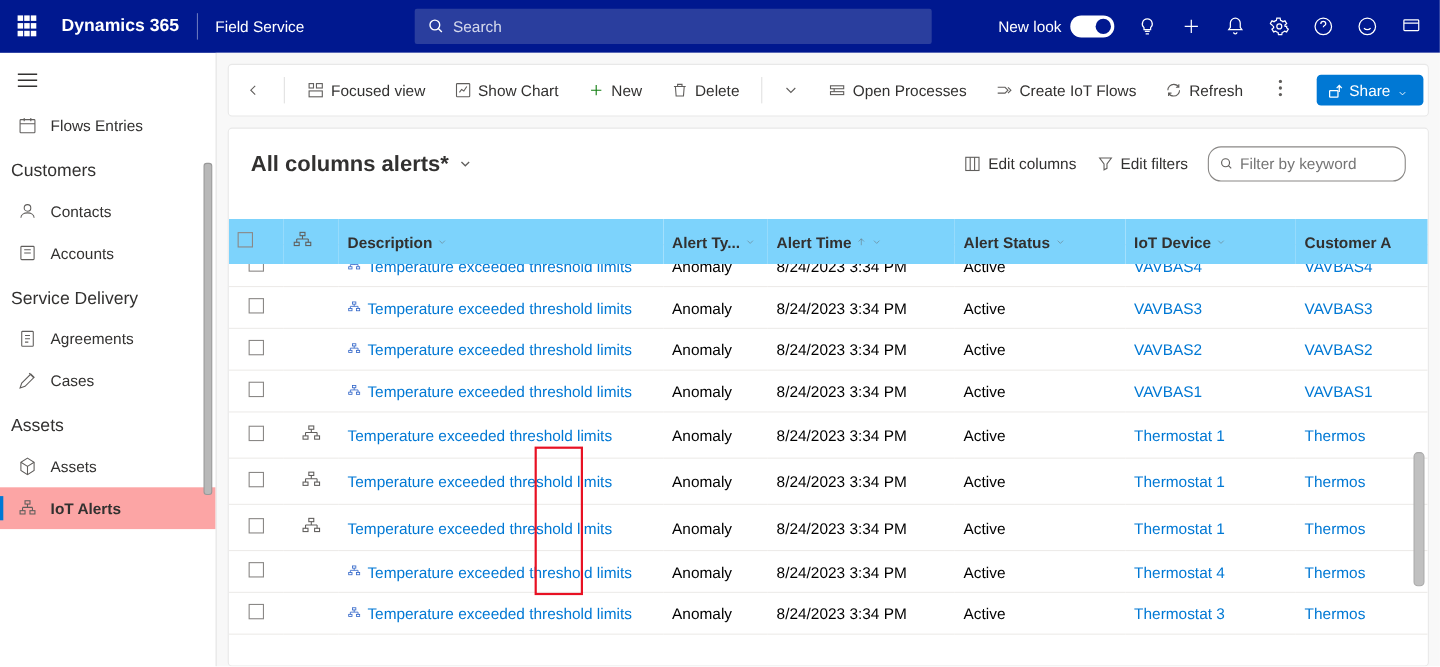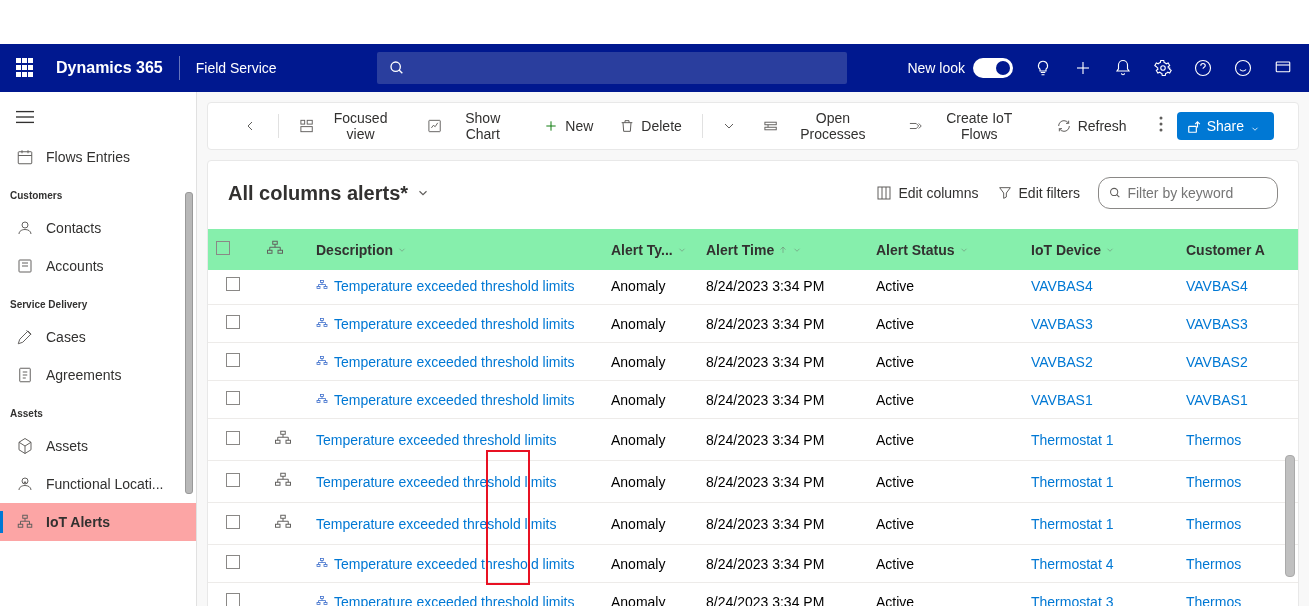--- a/index.html
+++ b/index.html
@@ -1,19 +1,19 @@
 <!DOCTYPE html>
 <html><head>
 <meta charset="utf-8">
 <style>
 * { box-sizing: border-box; margin: 0; padding: 0; font-family: "Segoe UI", -apple-system, sans-serif; }
 body { width: 1309px; height: 606px; overflow: hidden; background: #fff; }
 
 
-.header { height: 48px; background: #00188f; color: #fff; display: flex; align-items: center; padding: 0 16px; margin-top: 44px; }
+.header { height: 48px; background: #00188f; color: #fff; display: flex; align-items: center; padding: 0 16px; }
 .apps-icon { width: 20px; height: 20px; display: flex; flex-wrap: wrap; gap: 1px; cursor: pointer; }
 .apps-icon span { width: 5px; height: 5px; background: #fff; }
 .header-title { font-size: 16px; font-weight: 600; margin-left: 20px; }
 .header-divider { width: 1px; height: 24px; background: rgba(255,255,255,0.4); margin: 0 16px; }
 .header-subtitle { font-size: 14px; }
 .search-box { flex: 0 0 470px; height: 32px; background: #2a3e9e; border-radius: 2px; display: flex; align-items: center; padding: 0 12px; margin-left: 100px; }
 .search-box input { background: transparent; border: none; outline: none; color: #fff; font-size: 14px; width: 100%; margin-left: 8px; }
 .search-box input::placeholder { color: rgba(255,255,255,0.8); }
 .header-right { margin-left: auto; display: flex; gap: 20px; }
 .newlook { display: flex; align-items: center; gap: 8px; font-size: 14px; }
@@ -27,27 +27,27 @@
 
 
 .sidebar { width: 197px; border-right: 1px solid #e1e1e1; overflow-y: auto; padding-top: 8px; position: relative; }
 .sidebar::after { content: ''; position: absolute; right: 3px; top: 100px; width: 6px; height: 300px; background: #b8b8b8; border: 1px solid #999; border-radius: 3px; }
 .hamburger { padding: 10px 16px; cursor: pointer; }
 .hamburger svg { width: 18px; height: 14px; }
 .nav-item { display: flex; align-items: center; gap: 12px; padding: 10px 16px; font-size: 14px; color: #323130; cursor: pointer; }
 .nav-item.active { background: #fca5a5; font-weight: 700; position: relative; }
 .nav-item.active::before { content: ''; position: absolute; left: 0; top: 8px; bottom: 8px; width: 3px; background: #0078d4; }
 .nav-item svg { width: 18px; height: 18px; flex-shrink: 0; stroke: #605e5c; fill: none; stroke-width: 1.3; }
-.nav-header { font-size: 10px; font-weight: 700; color: #323130; padding: 14px 10px 8px; }
+.nav-header { font-size: 16px; font-weight: 400; color: #323130; padding: 14px 10px 8px; }
 
 
 .main { flex: 1; background: #f8f8f8; overflow: hidden; }
 
 
-.toolbar { height: 48px; background: #fff; border: 1px solid #e8e8e8; margin: 10px; border-radius: 4px; display: flex; align-items: center; padding: 0 24px; gap: 6px; }
+.toolbar { height: 48px; background: #fff; border: 1px solid #e8e8e8; margin: 10px; border-radius: 4px; display: flex; align-items: center; padding: 0 4px; gap: 6px; }
 .tb-btn { display: flex; align-items: center; gap: 6px; padding: 6px 10px; font-size: 14px; color: #323130; cursor: pointer; background: none; border: none; }
 .tb-btn svg { width: 16px; height: 16px; stroke: #605e5c; fill: none; stroke-width: 1.5; }
 .tb-btn.green svg { stroke: #107c10; }
 .tb-sep { width: 1px; height: 24px; background: #e1e1e1; margin: 0 4px; }
 .tb-caret { width: 10px; height: 10px; margin-left: -2px; }
 .share-btn { background: #0078d4; color: #fff; border-radius: 4px; padding: 6px 14px 6px 10px; display: flex; align-items: flex-end; gap: 6px; font-size: 14px; cursor: pointer; border: none; margin-left: auto; }
 .share-btn svg { stroke: #fff; }
 .overflow-btn { padding: 6px 8px; cursor: pointer; margin-left: 8px; }
 .overflow-btn svg { width: 4px; height: 16px; }
 
@@ -59,21 +59,21 @@
 .view-right { margin-left: auto; display: flex; align-items: center; gap: 18px; }
 .view-link { display: flex; align-items: center; gap: 6px; color: #323130; font-size: 14px; cursor: pointer; justify-content: space-between; }
 .view-link svg { width: 16px; height: 16px; stroke: #605e5c; fill: none; stroke-width: 1.5; }
 .filter-box { border: 1px solid #8a8886; border-radius: 12px; height: 32px; display: flex; align-items: center; padding: 0 10px; width: 180px; }
 .filter-box input { border: none; outline: none; font-size: 14px; width: 100%; margin-left: 6px; }
 
 
 .grid { overflow: auto; height: calc(100% - 64px); position: relative; }
 .grid::after { content: ''; position: absolute; right: 3px; top: 230px; width: 8px; height: 120px; background: #c0c0c0; border: 1px solid #aaa; border-radius: 4px; }
 .tbl { width: 100%; border-collapse: collapse; font-size: 14px; }
-.tbl th { text-align: left; font-weight: 600; padding: 10px 8px; border-bottom: 1px solid #e1e1e1; color: #323130; font-size: 14px; background: #86efac; position: sticky; top: 4px; }
+.tbl th { text-align: left; font-weight: 600; padding: 10px 8px; border-bottom: 1px solid #e1e1e1; color: #323130; font-size: 14px; background: #7dd3fc; position: sticky; top: 18px; }
 .tbl th .sort { display: inline-flex; align-items: center; gap: 4px; }
 .tbl th svg.caret { width: 10px; height: 10px; stroke: #605e5c; fill: none; }
 .tbl td { padding: 10px 8px; border-bottom: 1px solid #edebe9; vertical-align: middle; }
 .tbl td.link { color: #0078d4; cursor: pointer; }
 .chk { width: 14px; height: 14px; border: 1px solid #8a8886; display: inline-block; cursor: pointer; }
 .col-chk { width: 50px; text-align: center; }
 .col-hier { width: 50px; text-align: center; }
 .col-desc { width: 295px; }
 .col-type { width: 95px; }
 .col-time { width: 170px; }
@@ -101,20 +101,21 @@
       <span></span>
   </div>
   <div class="header-title">Dynamics 365</div>
   <div class="header-divider"></div>
   <div class="header-subtitle">Field Service</div>
   <div class="search-box">
     <svg viewBox="0 0 24 24" width="16" height="16" stroke="#fff" fill="none" stroke-width="2">
         <circle cx="10" cy="10" r="7"></circle>
         <line x1="20" y1="20" x2="15" y2="15"></line>
       </svg>
+    <input placeholder="Search" style="">
   </div>
   <div class="header-right">
     <div class="newlook">
       <span>New look</span>
       <div class="toggle"></div>
     </div>
     <div class="header-icon">
         <svg viewBox="0 0 24 24">
           <path d="M9 18h6M10 21h4M12 3a6 6 0 00-4 10.5V16h8v-2.5A6 6 0 0012 3z"></path>
         </svg>
@@ -186,48 +187,40 @@
         <svg viewBox="0 0 24 24">
           <rect x="4" y="4" width="16" height="16" rx="1"></rect>
           <line x1="8" y1="8" x2="16" y2="8"></line>
           <line x1="8" y1="12" x2="16" y2="12"></line>
         </svg>
         <span>Accounts</span>
       </div>
     <div class="nav-header">Service Delivery</div>
     <div class="nav-item">
         <svg viewBox="0 0 24 24">
-          <path d="M14 3l6 6M3 21l6-2 11-11-4-4L5 15l-2 6z"></path>
-        </svg>
-        <span>Cases</span>
-      </div>
-    <div class="nav-item">
-        <svg viewBox="0 0 24 24">
           <rect x="5" y="3" width="14" height="18" rx="1"></rect>
           <line x1="9" y1="8" x2="15" y2="8"></line>
           <line x1="9" y1="12" x2="15" y2="12"></line>
           <line x1="9" y1="16" x2="13" y2="16"></line>
         </svg>
         <span>Agreements</span>
       </div>
+    <div class="nav-item">
+        <svg viewBox="0 0 24 24">
+          <path d="M14 3l6 6M3 21l6-2 11-11-4-4L5 15l-2 6z"></path>
+        </svg>
+        <span>Cases</span>
+      </div>
     <div class="nav-header">Assets</div>
     <div class="nav-item">
         <svg viewBox="0 0 24 24">
           <path d="M12 2l8 5v10l-8 5-8-5V7l8-5z"></path>
           <path d="M12 12l8-5M12 12L4 7M12 12v10"></path>
         </svg>
         <span>Assets</span>
-      </div>
-    <div class="nav-item">
-        <svg viewBox="0 0 24 24">
-          <circle cx="12" cy="8" r="4"></circle>
-          <path d="M4 20c0-4 4-6 8-6s8 2 8 6"></path>
-          <circle cx="12" cy="10" r="1" fill="#605e5c"></circle>
-        </svg>
-        <span>Functional Locati...</span>
       </div>
     <div class="nav-item active">
         <svg viewBox="0 0 24 24">
           <rect x="9" y="3" width="6" height="4"></rect>
           <line x1="12" y1="7" x2="12" y2="11"></line>
           <line x1="6" y1="11" x2="18" y2="11"></line>
           <rect x="3" y="15" width="6" height="4"></rect>
           <rect x="15" y="15" width="6" height="4"></rect>
           <line x1="6" y1="11" x2="6" y2="15"></line>
           <line x1="18" y1="11" x2="18" y2="15"></line>

